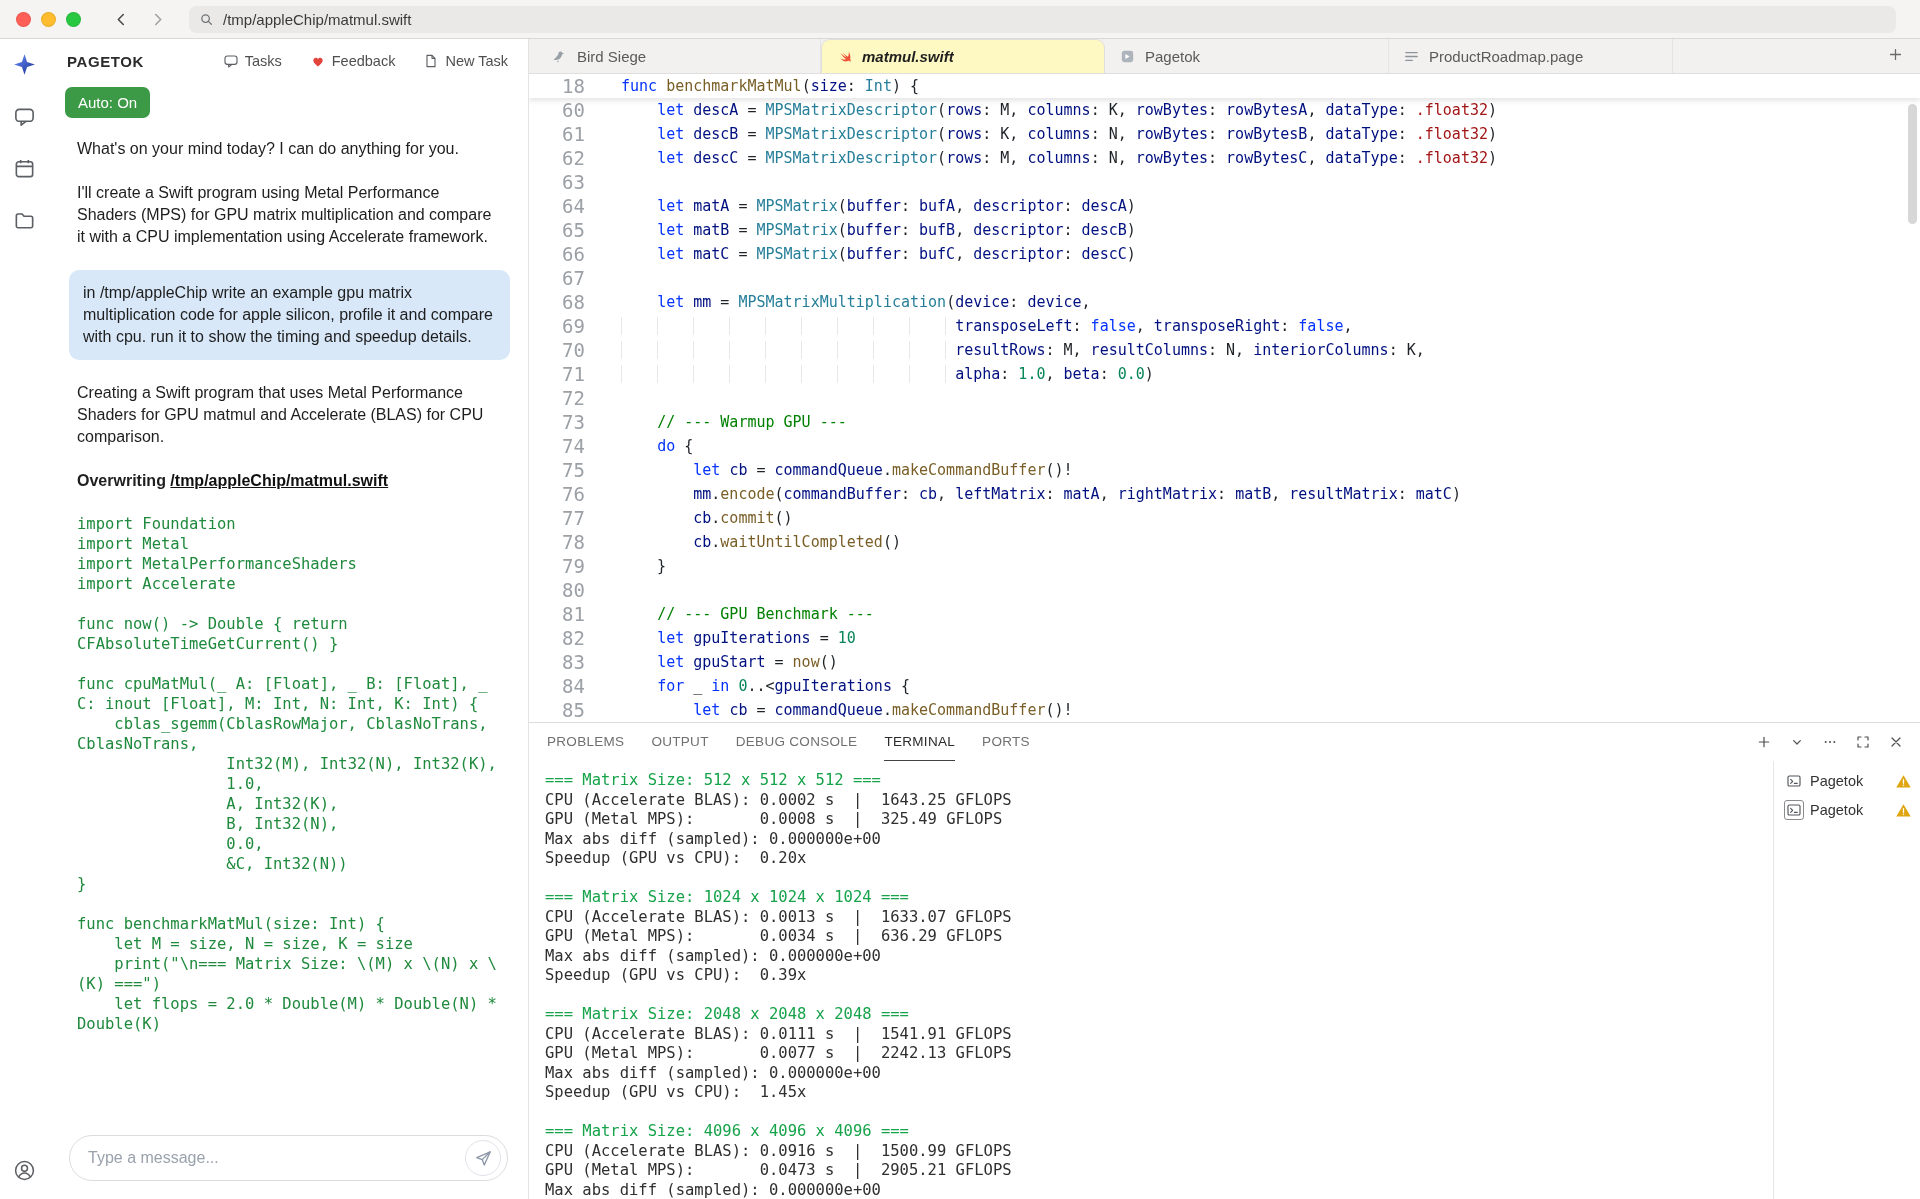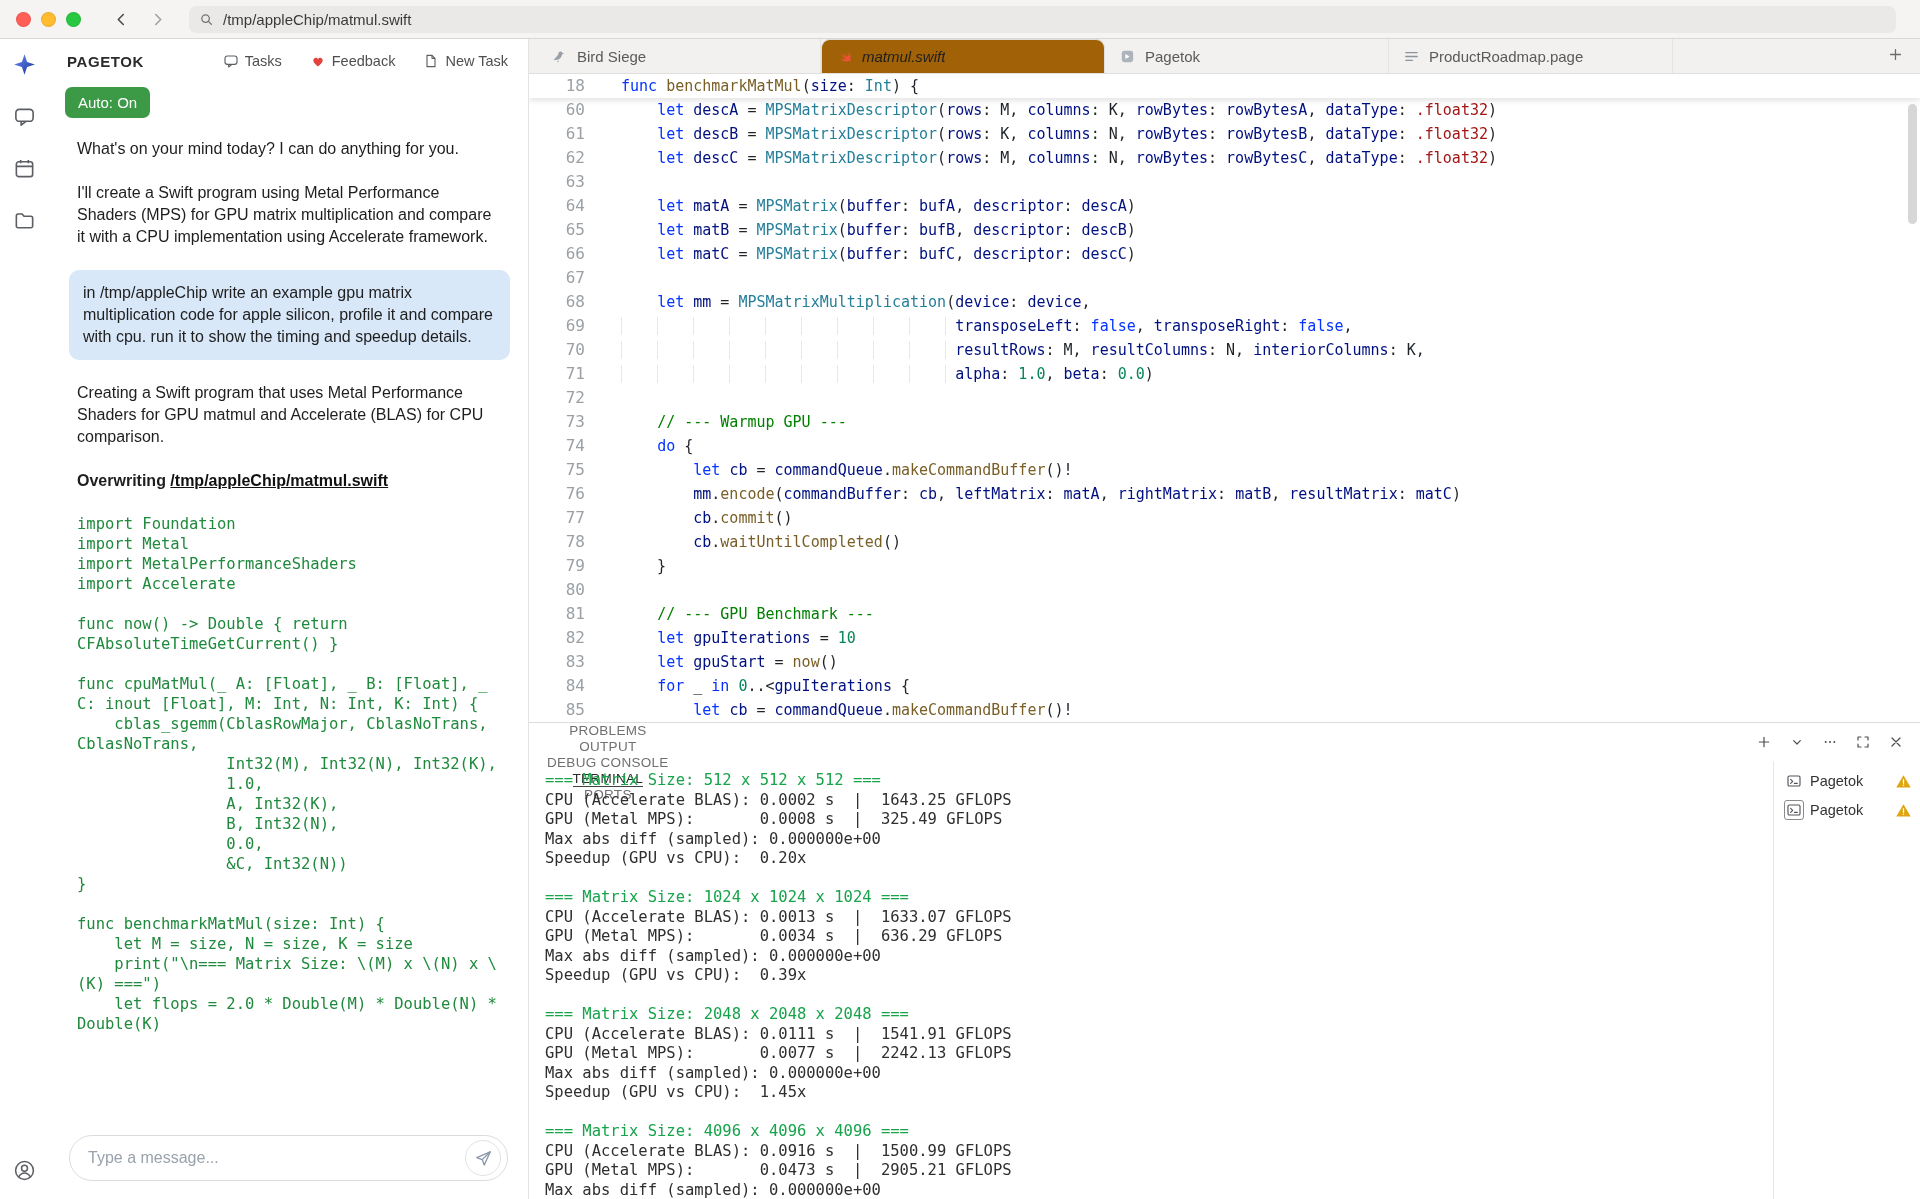--- a/index.html
+++ b/index.html
@@ -43,27 +43,27 @@
   .chat-input-row{flex:none;padding:12px 20px 18px;}
   .chat-input{height:46px;border:1.5px solid #dcdcdc;border-radius:23px;display:flex;align-items:center;padding:0 6px 0 18px;background:#fff;}
   .chat-input input{flex:1;border:none;outline:none;font-size:16px;color:#333;background:transparent;font-family:"Liberation Sans",sans-serif;}
   .chat-input input::placeholder{color:#9aa2ad;}
   .send-btn{width:36px;height:36px;border-radius:50%;border:1px solid #dfe3e8;display:flex;align-items:center;justify-content:center;flex:none;}
 
   
   .main{flex:1;min-width:0;display:flex;flex-direction:column;background:#fff;}
   .tabbar{height:35px;flex:none;background:#f2f1ef;border-bottom:1px solid #e0dfdd;display:flex;align-items:stretch;padding-left:8px;}
   .tab{width:284px;display:flex;align-items:center;gap:9px;padding:0 14px;font-size:15px;color:#5a5a5a;border-right:1px solid #e5e4e2;}
-  .tab.active{background:#a16207;border:1px solid #e0dfdd;border-bottom:none;border-radius:9px 9px 0 0;color:#1f1f1f;font-style:italic;}
+  .tab.active{background:#fef9c3;border:1px solid #e0dfdd;border-bottom:none;border-radius:9px 9px 0 0;color:#1f1f1f;font-style:italic;font-weight:bold;}
   .tab-label{white-space:nowrap;overflow:hidden;text-overflow:ellipsis;}
   .tab-plus{margin-left:auto;align-self:center;margin-right:16px;color:#6a6a6a;}
 
   .editor{flex:1;min-height:0;position:relative;overflow:hidden;background:#fff;font-family:"DejaVu Sans Mono",monospace;font-size:15px;color:#1f2328;}
   .code-line{display:flex;height:24px;line-height:24px;white-space:pre;}
-  .ln{width:56px;flex:none;text-align:right;color:#9aa0a6;font-size:16px;}
+  .ln{width:56px;flex:none;text-align:right;color:#9aa0a6;font-size:19px;}
   .ct{padding-left:36px;white-space:pre;}
   .code-sticky{position:relative;z-index:2;background:#fff;box-shadow:0 3px 5px rgba(0,0,0,.10);}
   .tok-kw{color:var(--kw-blue,#0433ff);}
   .tok-ty{color:var(--type-teal,#267f99);}
   .tok-id{color:var(--label-navy,#001080);}
   .tok-fn{color:var(--func-gold,#795e26);}
   .tok-num{color:var(--number-green,#098658);}
   .tok-cm{color:var(--comment-green,#008000);}
   .tok-en{color:var(--enum-red,#a31515);}
   .tok-ind{background:repeating-linear-gradient(to right,#e6e9ec 0,#e6e9ec 1px,transparent 1px,transparent 36px);}
@@ -344,21 +344,21 @@
             <div class="code-line"><span class="ln">82</span><span class="ct"><span class="tok-pl">    </span><span class="tok-kw">let </span><span class="tok-id">gpuIterations</span><span class="tok-pl"> = </span><span class="tok-num">10</span></span></div>
             <div class="code-line"><span class="ln">83</span><span class="ct"><span class="tok-pl">    </span><span class="tok-kw">let </span><span class="tok-id">gpuStart</span><span class="tok-pl"> = </span><span class="tok-fn">now</span><span class="tok-pl">()</span></span></div>
             <div class="code-line"><span class="ln">84</span><span class="ct"><span class="tok-pl">    </span><span class="tok-kw">for</span><span class="tok-pl"> _ </span><span class="tok-kw">in</span><span class="tok-pl"> </span><span class="tok-num">0</span><span class="tok-pl">..&lt;</span><span class="tok-id">gpuIterations</span><span class="tok-pl"> {</span></span></div>
             <div class="code-line"><span class="ln">85</span><span class="ct"><span class="tok-pl">        </span><span class="tok-kw">let </span><span class="tok-id">cb</span><span class="tok-pl"> = </span><span class="tok-id">commandQueue</span><span class="tok-pl">.</span><span class="tok-fn">makeCommandBuffer</span><span class="tok-pl">()!</span></span></div>
           </div>
         <div class="editor-scrollbar"></div>
       </div>
 
       <div class="panel">
         <div class="panel-header">
-          <div id="panel-tabs" style="display:flex;align-items:center;height:38px;flex-direction:column;">
+          <div id="panel-tabs" style="display:flex;align-items:center;height:38px;">
               <div class="panel-tab">PROBLEMS</div>
               <div class="panel-tab">OUTPUT</div>
               <div class="panel-tab">DEBUG CONSOLE</div>
               <div class="panel-tab active">TERMINAL</div>
               <div class="panel-tab">PORTS</div>
             </div>
           <div id="panel-actions" class="panel-actions">
               <div class="panel-action">
                 <span class="ic">
                   <svg viewBox="0 0 24 24" fill="none" stroke="currentColor" stroke-width="1.8" stroke-linecap="round">

